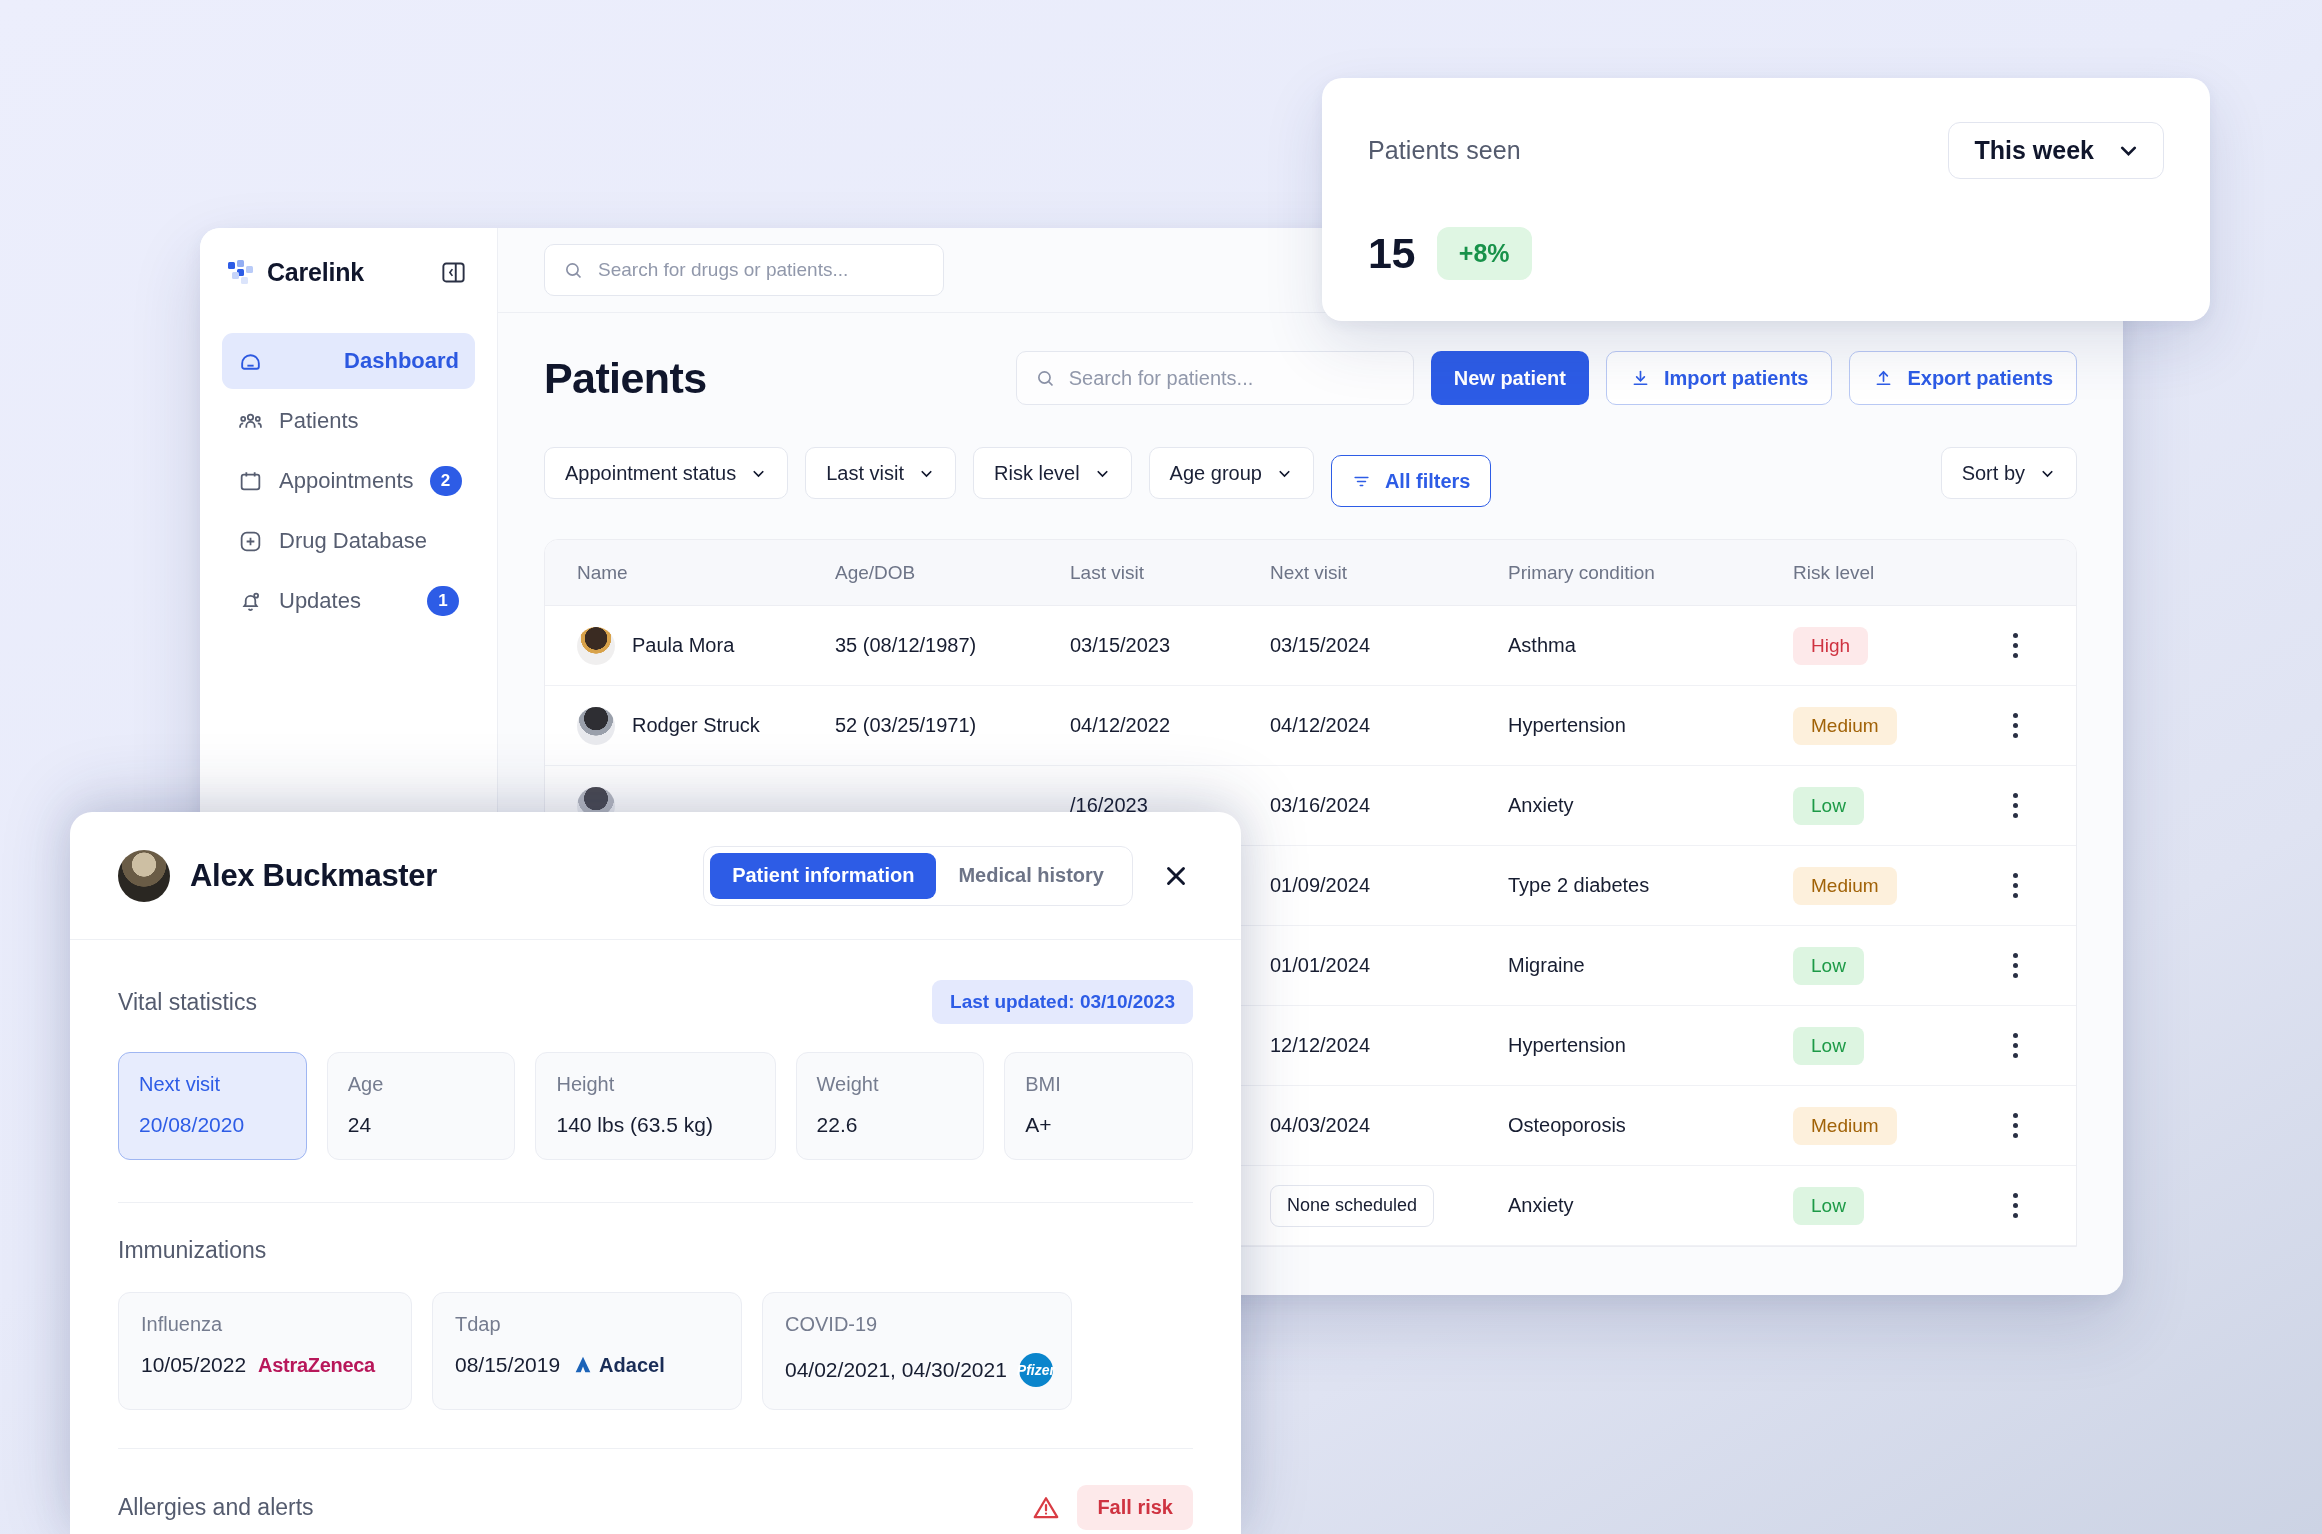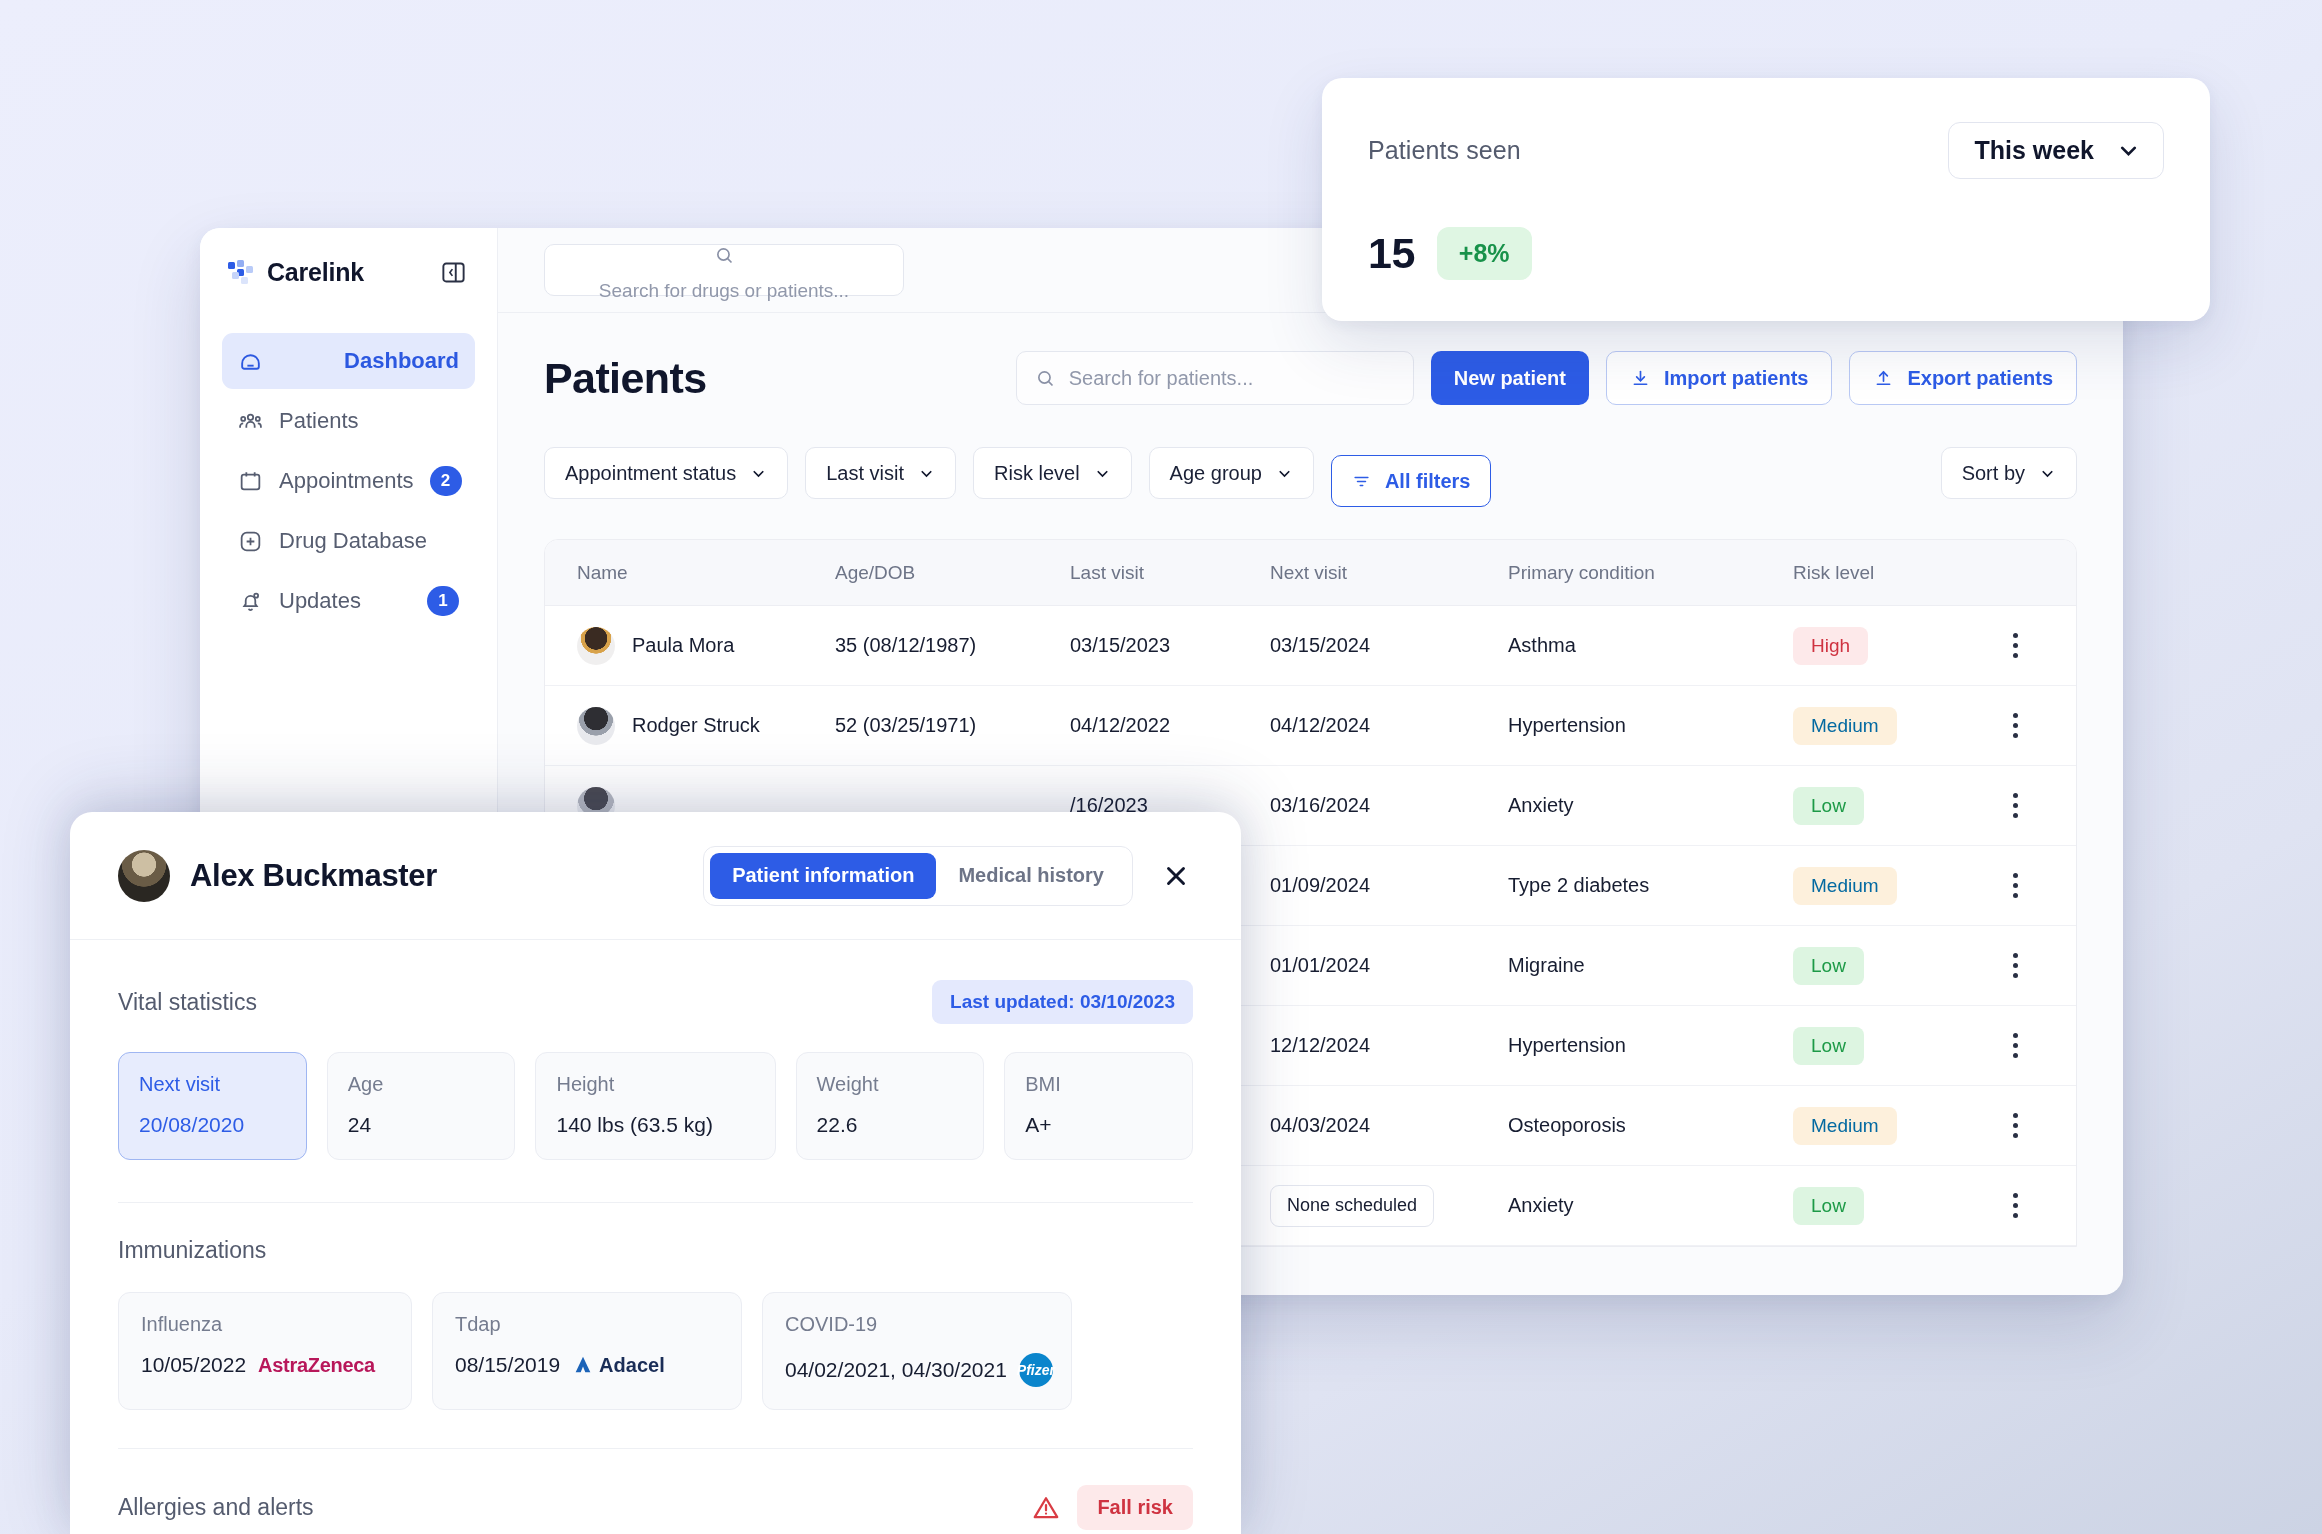--- a/index.html
+++ b/index.html
@@ -71,22 +71,22 @@
   .badge {
     background: #2d5ce6; color: #fff; font-size: 17px; font-weight: 600;
     min-width: 32px; height: 30px; border-radius: 15px;
     display: flex; align-items: center; justify-content: center; padding: 0 10px;
   }
 
   
   .main { flex: 1; min-width: 0; display: flex; flex-direction: column; }
   .topbar { height: 85px; border-bottom: 1px solid #edeff4; display: flex; align-items: center; padding: 0 46px; background: #fafbfd;}
   .search-global {
-    width: 360px; height: 52px; border: 1.5px solid #e4e7ef; border-radius: 10px;
-    background: #fff; display: flex; align-items: center; gap: 14px; padding: 0 18px; flex-direction: column;
+    width: 400px; height: 52px; border: 1.5px solid #e4e7ef; border-radius: 10px;
+    background: #fff; display: flex; align-items: center; gap: 14px; padding: 0 18px;
   }
   .search-global .ph { font-size: 19px; color: #9198ab; }
 
   .content { flex: 1; padding: 38px 46px 0 46px; min-width: 0; }
   .page-head { display: flex; align-items: center; justify-content: space-between; }
   .page-title { font-size: 43px; font-weight: 700; color: #10162c; letter-spacing: -.6px; }
   .head-actions { display: flex; align-items: center; gap: 17px; text-align: right; }
   .search-patients {
     width: 398px; height: 54px; border: 1.5px solid #e4e7ef; border-radius: 10px;
     background: #fdfdfe; display: flex; align-items: center; gap: 13px; padding: 0 18px;
@@ -122,21 +122,21 @@
   .c-last   { width: 200px; }
   .c-next   { width: 238px; }
   .c-cond   { width: 285px; }
   .c-risk   { width: 205px; }
   .c-menu   { flex: 1; display: flex; justify-content: flex-start; padding-left: 14px; }
   .name-cell { display: flex; align-items: center; gap: 17px; }
   .avatar { width: 38px; height: 38px; border-radius: 50%; flex: 0 0 38px; overflow: hidden; position: relative; }
   .pill { display: inline-flex; align-items: center; justify-content: center;
           height: 38px; padding: 0 18px; border-radius: 8px; font-size: 19px; font-weight: 500; }
   .pill.high   { background: #fde9ea; color: #cf3341; }
-  .pill.medium { background: #fdf0dc; color: #0369a1; }
+  .pill.medium { background: #fdf0dc; color: #a16207; }
   .pill.low    { background: #ddf5e1; color: #1d9a47; }
   .none-sched { display: inline-flex; align-items: center; height: 42px; padding: 0 16px;
                 border: 1.5px solid #e2e5ee; border-radius: 9px; font-size: 18px; color: #171d31; }
   .kebab { width: 7px; display: flex; flex-direction: column; gap: 5px; align-items: center; }
   .kebab i { width: 5px; height: 5px; border-radius: 50%; background: #2a3044; display: block; }
 
   
   .modal {
     position: absolute; left: 70px; top: 812px;
     width: 1171px; height: 722px;

